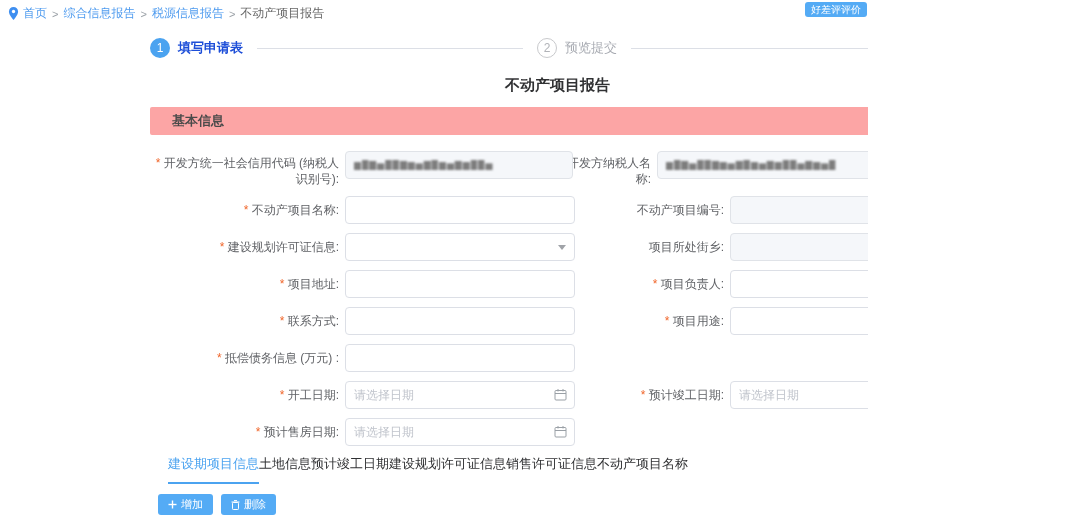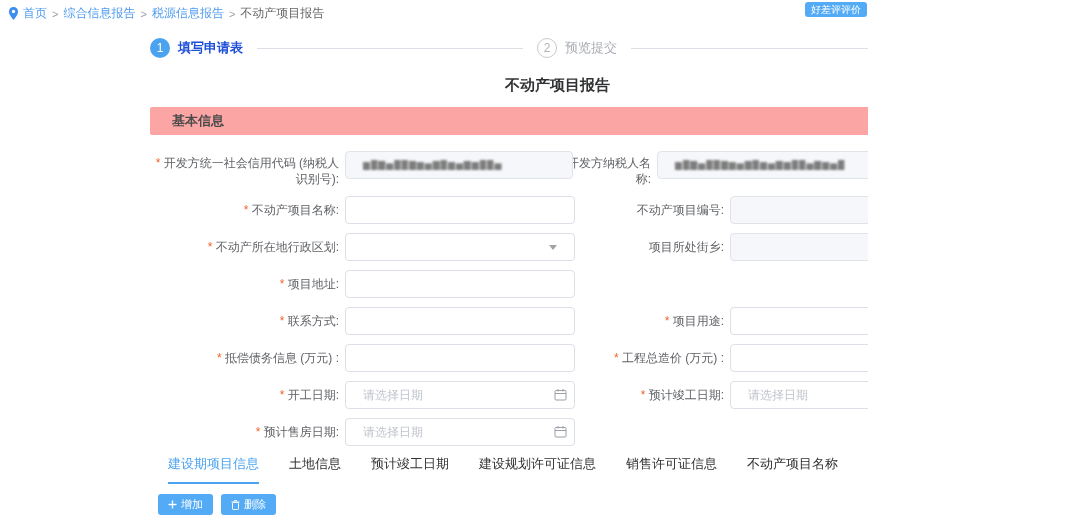--- a/index.html
+++ b/index.html
@@ -43,37 +43,37 @@
   .cell { display:flex; align-items:center; width:407px; flex:0 0 auto; }
   .row.top .cell { align-items:flex-start; }
   .lbl { width:195px; flex:0 0 auto; text-align:right; padding-right:6px; font-size:12px;
     color:#606266; line-height:16px; padding-top:0; }
   .cell.right .lbl { width:173px; }
   .row.top .lbl { padding-top:4px; }
   .cell.right.wide-input .lbl { width:100px; }
   .required::before { content:"* "; color:#F0662B; }
   .ctrl { position:relative; }
   .input { height:28px; width:230px; border:1px solid #DCDFE6; border-radius:4px;
-    background:#fff; font-size:12px; color:#606266; padding:0 17px; font-family:inherit;
+    background:#fff; font-size:12px; color:#606266; padding:0 8px; font-family:inherit;
     display:flex; align-items:center; }
   input.input { display:inline-block; line-height:26px; }
   .input::placeholder { color:#C0C4CC; }
   .input.disabled { background:#F5F7FA; border-color:#E0E3E8; color:#8a8a8a; }
   .input.w300 { width:302px; }
   .input.w228 { width:228px; }
   .masked { filter:blur(1.3px); font-size:9px; letter-spacing:1px; color:#7d7d7d; overflow:hidden; white-space:nowrap; }
   .selectbox { justify-content:space-between; cursor:pointer; }
   .caret-dark { width:0; height:0; border-left:4px solid transparent; border-right:4px solid transparent;
     border-top:5px solid #a0a3a8; margin-left:6px; flex:0 0 auto; }
   .chev { flex:0 0 auto; margin-left:6px; }
   .date-input { padding-right:28px; width:230px; }
   .cal-icon { position:absolute; right:8px; top:7px; pointer-events:none; }
 
   
-  .tabs { display:flex; gap:30px; margin-top:4px; padding-left:18px; font-size:13px; }
+  .tabs { display:flex; margin-top:4px; padding-left:18px; font-size:13px; }
   .tab { color:#303133; padding-bottom:9px; cursor:pointer; border-bottom:2px solid transparent; }
   .tab.active { color:#4BA3F0; border-bottom-color:#4BA3F0; }
 
   
   .actions { margin-top:10px; padding-left:8px; display:flex; gap:8px; }
   .btn { display:inline-flex; align-items:center; gap:4px; background:#54ABF5; color:#fff;
     border:none; border-radius:3px; padding:0 10px; height:21px; font-size:11px;
     cursor:pointer; font-family:inherit; }
   .btn svg { flex:0 0 auto; }
 </style>
@@ -149,21 +149,21 @@
           <div class="ctrl"><input class="input" value="" style=""></div>
         </div>
         <div class="cell right">
           <div class="lbl">不动产项目编号:</div>
           <div class="ctrl"><input class="input disabled" disabled="" value="" style=""></div>
         </div>
       </div>
 
       <div class="row">
         <div class="cell left">
-          <div class="lbl required">不动产所在地行政区划:</div>
+          <div class="lbl required">建设规划许可证信息:</div>
           <div class="ctrl">
             <div class="input selectbox">
               <span></span>
               <span class="caret-dark"></span>
             </div>
           </div>
         </div>
         <div class="cell right">
           <div class="lbl">项目所处街乡:</div>
           <div class="ctrl">
@@ -175,20 +175,24 @@
             </div>
           </div>
         </div>
       </div>
 
       <div class="row">
         <div class="cell left">
           <div class="lbl required">项目地址:</div>
           <div class="ctrl"><input class="input" value="" style=""></div>
         </div>
+        <div class="cell right">
+          <div class="lbl required">项目负责人:</div>
+          <div class="ctrl"><input class="input" value="" style=""></div>
+        </div>
       </div>
 
       <div class="row">
         <div class="cell left">
           <div class="lbl required">联系方式:</div>
           <div class="ctrl"><input class="input" value="" style=""></div>
         </div>
         <div class="cell right">
           <div class="lbl required">项目用途:</div>
           <div class="ctrl">
@@ -198,24 +202,20 @@
                   <polyline points="1,1 5,5 9,1" fill="none" stroke="#C0C4CC" stroke-width="1.3"></polyline>
                 </svg>
             </div>
           </div>
         </div>
       </div>
 
       <div class="row">
         <div class="cell left">
           <div class="lbl required">抵偿债务信息 (万元) :</div>
-          <div class="ctrl"><input class="input" value="" style=""></div>
-        </div>
-        <div class="cell right">
-          <div class="lbl required">工程总造价 (万元) :</div>
           <div class="ctrl"><input class="input" value="" style=""></div>
         </div>
       </div>
 
       <div class="row">
         <div class="cell left">
           <div class="lbl required">开工日期:</div>
           <div class="ctrl">
             <input class="input date-input" placeholder="请选择日期" style="">
             <svg class="cal-icon" width="13" height="13" viewBox="0 0 13 13">

